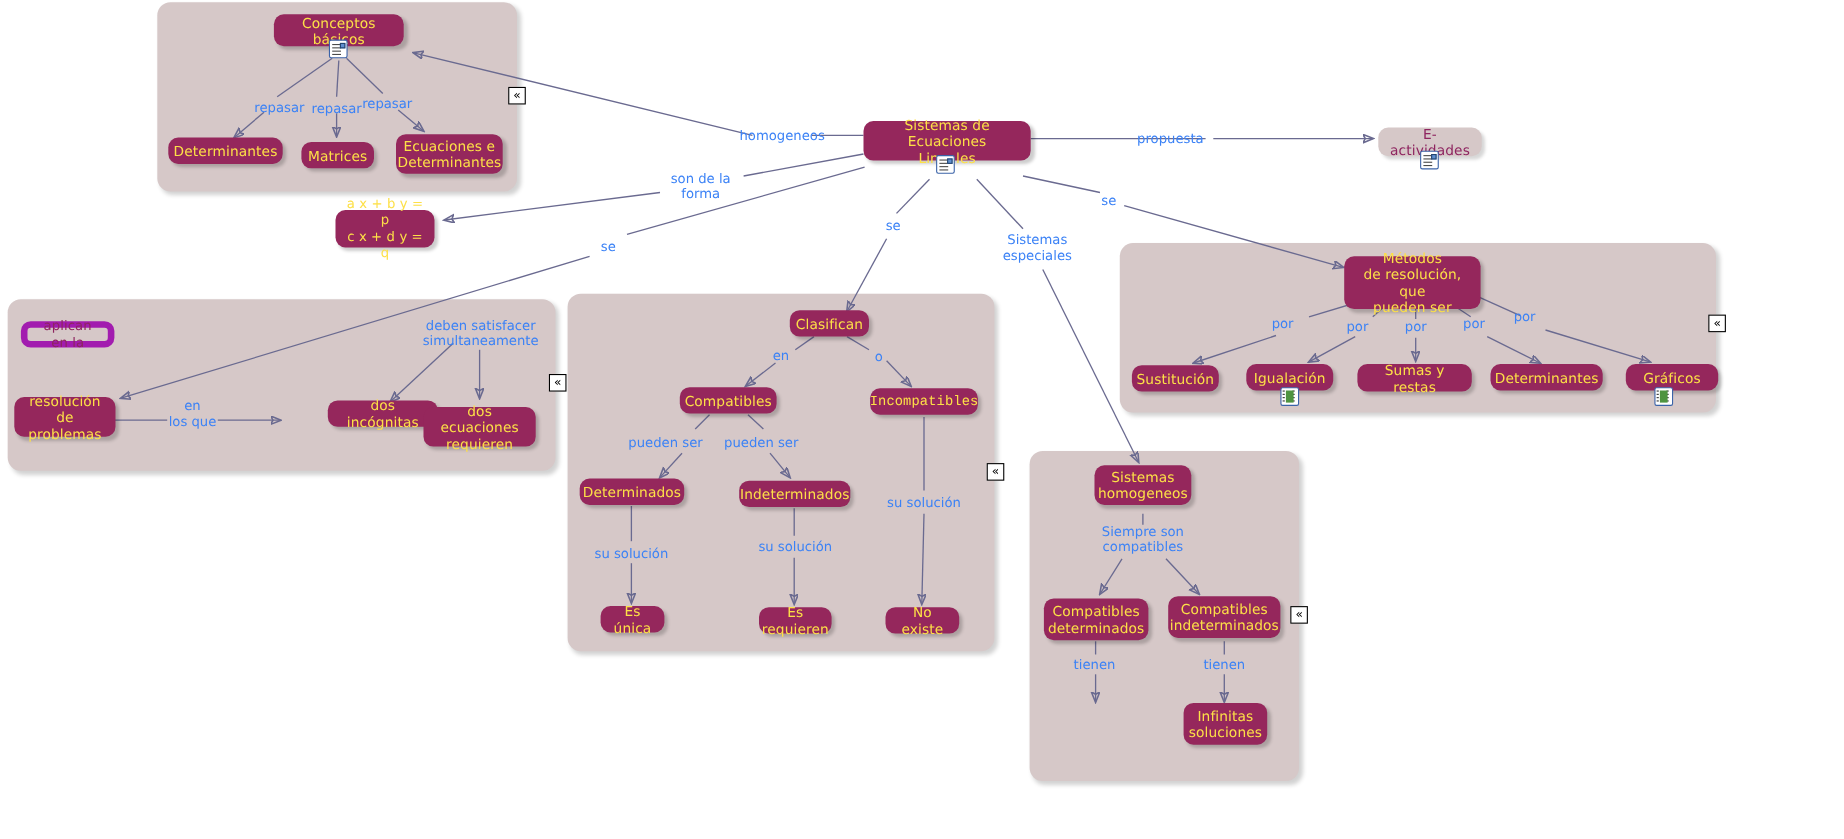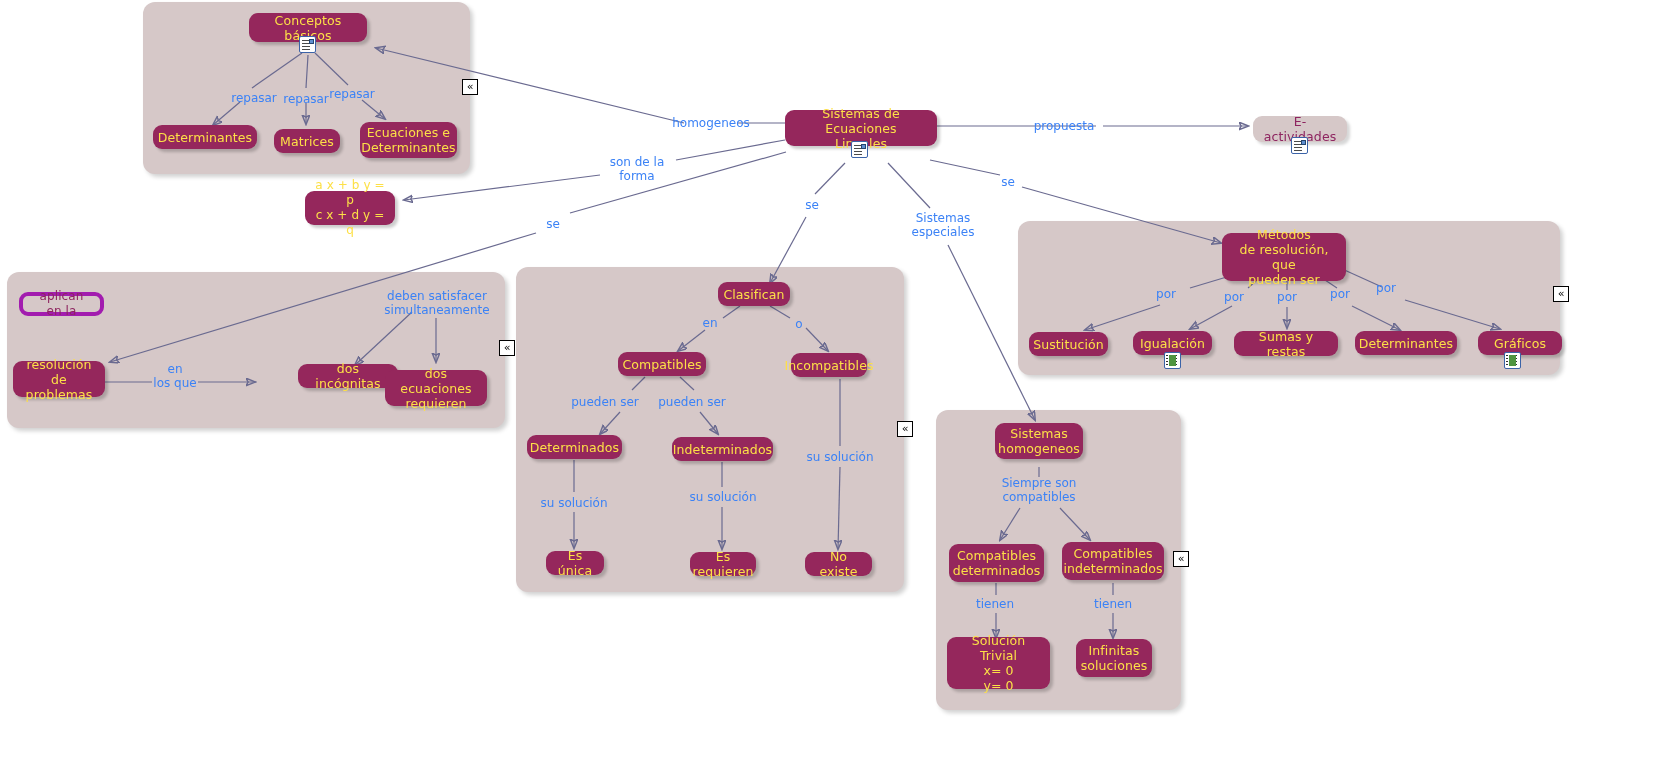--- a/index.html
+++ b/index.html
@@ -33,21 +33,21 @@
     letter-spacing:0.1px;
   }
   .node.light{
     background:#d6c8c8;
     color:#8e2560;
     box-shadow:3px 3px 3px rgba(0,0,0,0.16);
   }
   .node.outline{
     background:transparent;
     color:#8e2560;
-    border:4px solid #a21caf;
+    border:6px solid #a21caf;
     border-radius:9px;
     box-shadow:none;
   }
 
   
   .linklabel{
     position:absolute;
     color:#3b82f6;
     font-size:12px;
     line-height:14px;
@@ -251,21 +251,21 @@
   <div class="node" style="left:254px;top:364px;width:100px;height:24px;margin-left:44px;">dos incógnitas</div>
   <div class="node" style="left:385px;top:370px;width:102px;height:36px;">dos ecuaciones
 requieren</div>
   <div class="linklabel" style="left:139px;top:362px;width:72px;">en
 los que</div>
   <div class="linklabel" style="left:378px;top:289px;width:118px;">deben satisfacer
 simultaneamente</div>
 
   <div class="node" style="left:718px;top:282px;width:72px;height:24px;">Clasifican</div>
   <div class="node" style="left:618px;top:352px;width:88px;height:24px;">Compatibles</div>
-  <div class="node" style="left:791px;top:353px;width:76px;height:24px;">Incompatibles</div>
+  <div class="node" style="left:791px;top:353px;width:98px;height:24px;font-family:Liberation Mono, monospace;">Incompatibles</div>
   <div class="node" style="left:527px;top:435px;width:95px;height:24px;">Determinados</div>
   <div class="node" style="left:672px;top:437px;width:101px;height:24px;">Indeterminados</div>
   <div class="node" style="left:546px;top:551px;width:58px;height:24px;">Es única</div>
   <div class="node" style="left:690px;top:552px;width:66px;height:24px;">Es requieren</div>
   <div class="node" style="left:805px;top:552px;width:67px;height:24px;">No existe</div>
 
   <div class="linklabel" style="left:690px;top:316px;width:40px;">en</div>
   <div class="linklabel" style="left:786px;top:317px;width:26px;">o</div>
   <div class="linklabel" style="left:569px;top:395px;width:72px;">pueden ser</div>
   <div class="linklabel" style="left:656px;top:395px;width:72px;">pueden ser</div>
@@ -296,23 +296,20 @@
   <div class="linklabel" style="left:1267px;top:290px;width:40px;">por</div>
   <div class="linklabel" style="left:1320px;top:287px;width:40px;">por</div>
   <div class="linklabel" style="left:1366px;top:281px;width:40px;">por</div>
 
   <div class="node" style="left:995px;top:423px;width:88px;height:36px;">Sistemas
 homogeneos</div>
   <div class="node" style="left:949px;top:544px;width:95px;height:38px;">Compatibles
 determinados</div>
   <div class="node" style="left:1062px;top:542px;width:102px;height:38px;">Compatibles
 indeterminados</div>
-  <div class="node" style="left:947px;top:637px;width:103px;height:52px;">Solución Trivial
-x= 0
-y= 0</div>
   <div class="node" style="left:1076px;top:639px;width:76px;height:38px;">Infinitas
 soluciones</div>
 
   <div class="linklabel" style="left:984px;top:476px;width:110px;">Siempre son
 compatibles</div>
   <div class="linklabel" style="left:960px;top:597px;width:70px;">tienen</div>
   <div class="linklabel" style="left:1078px;top:597px;width:70px;">tienen</div>
 
   <div class="collapse" style="left:462px;top:79px;">«</div>
   <div class="collapse" style="left:499px;top:340px;">«</div>

